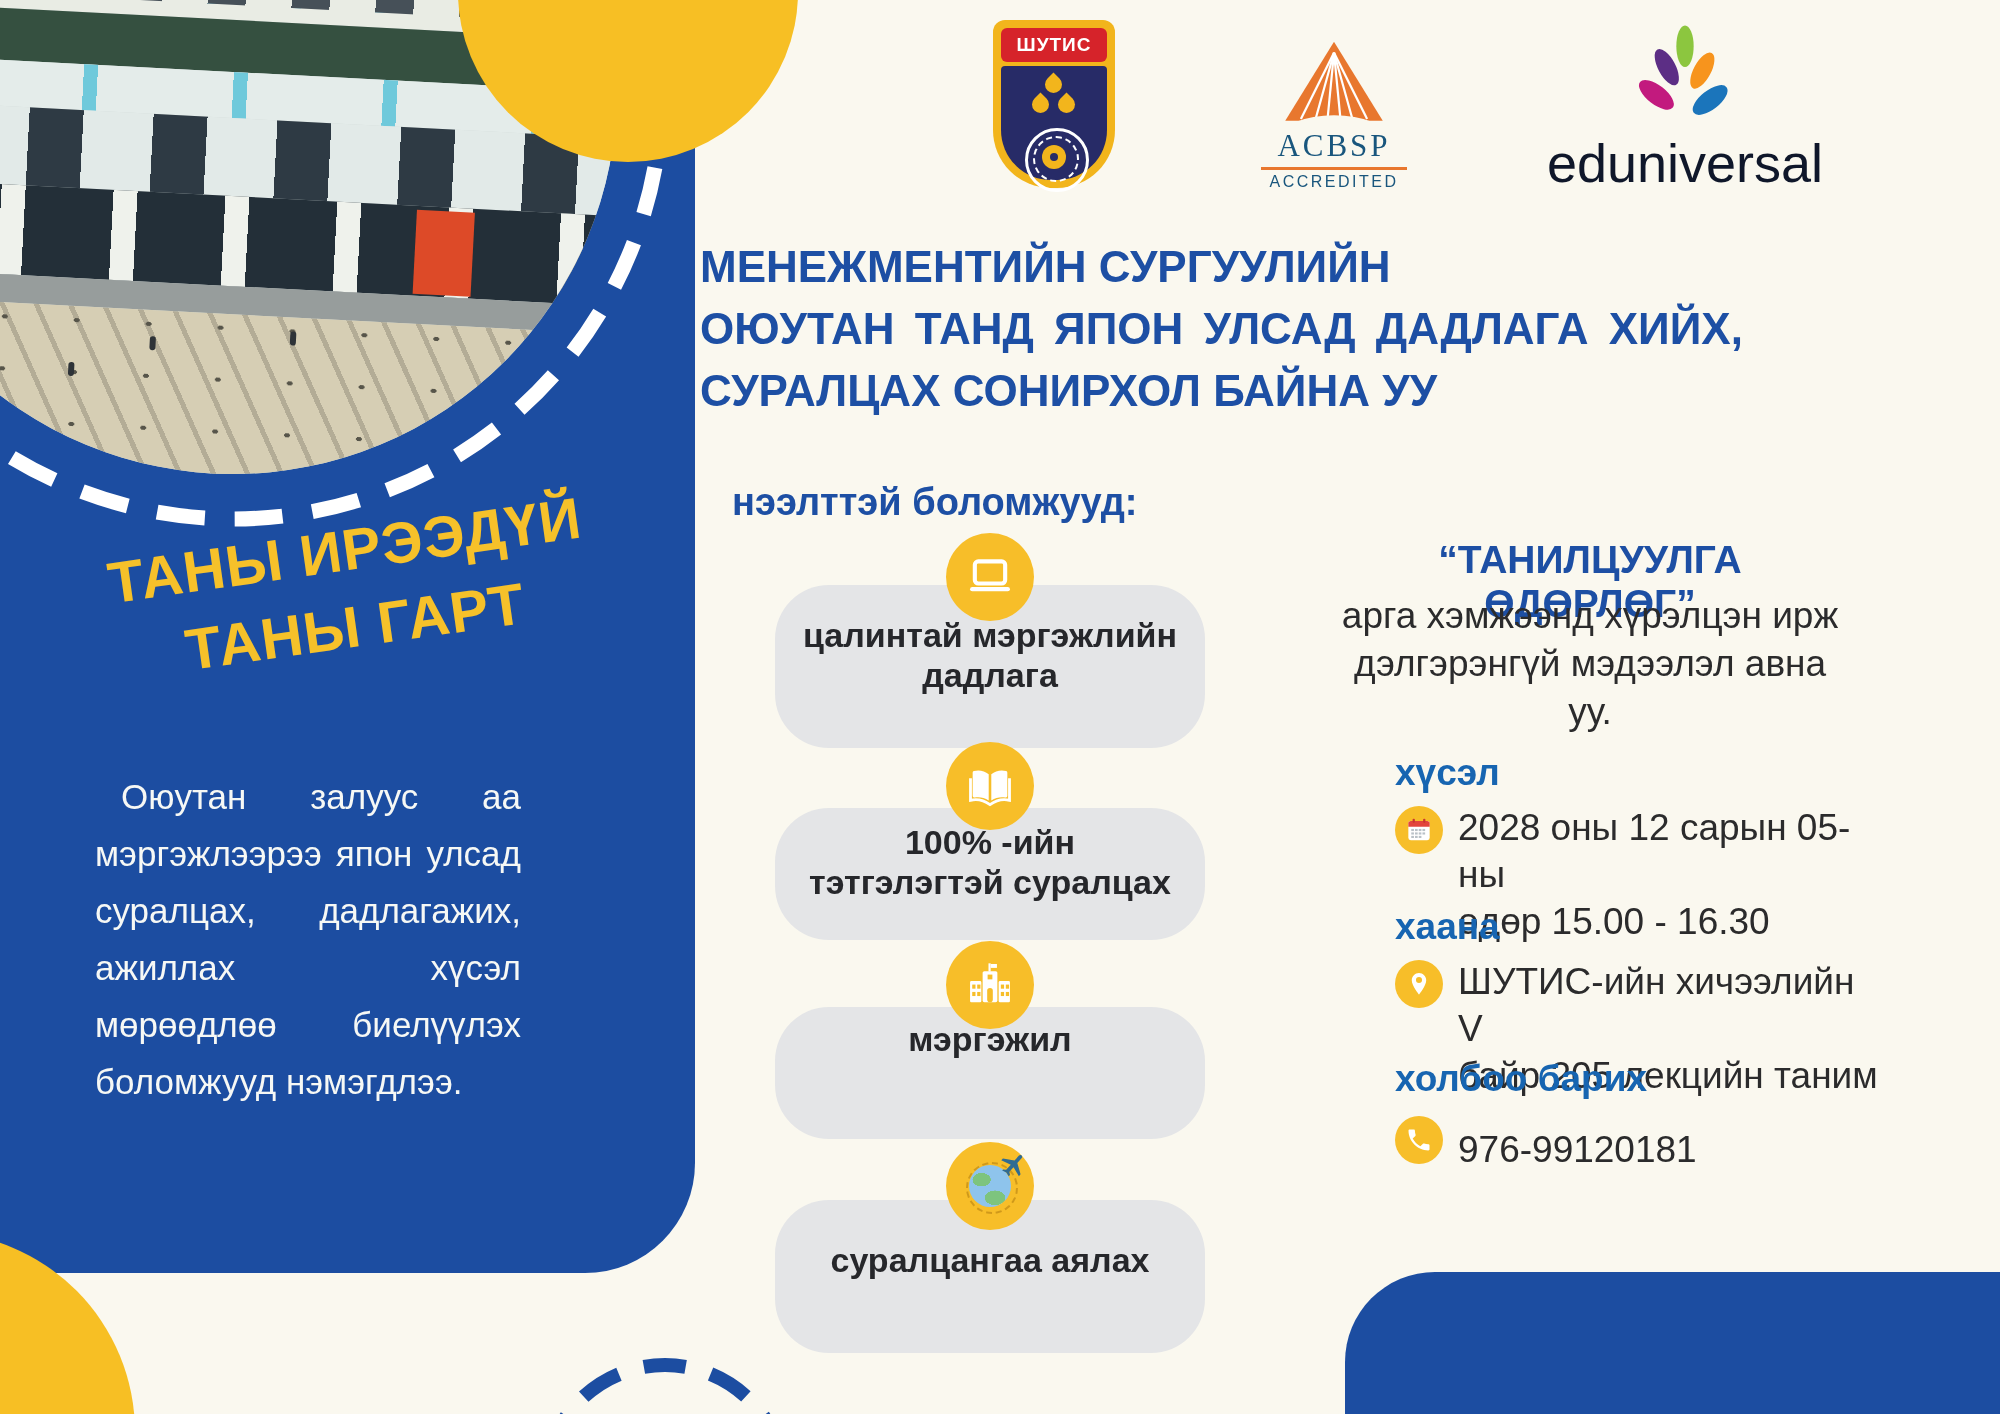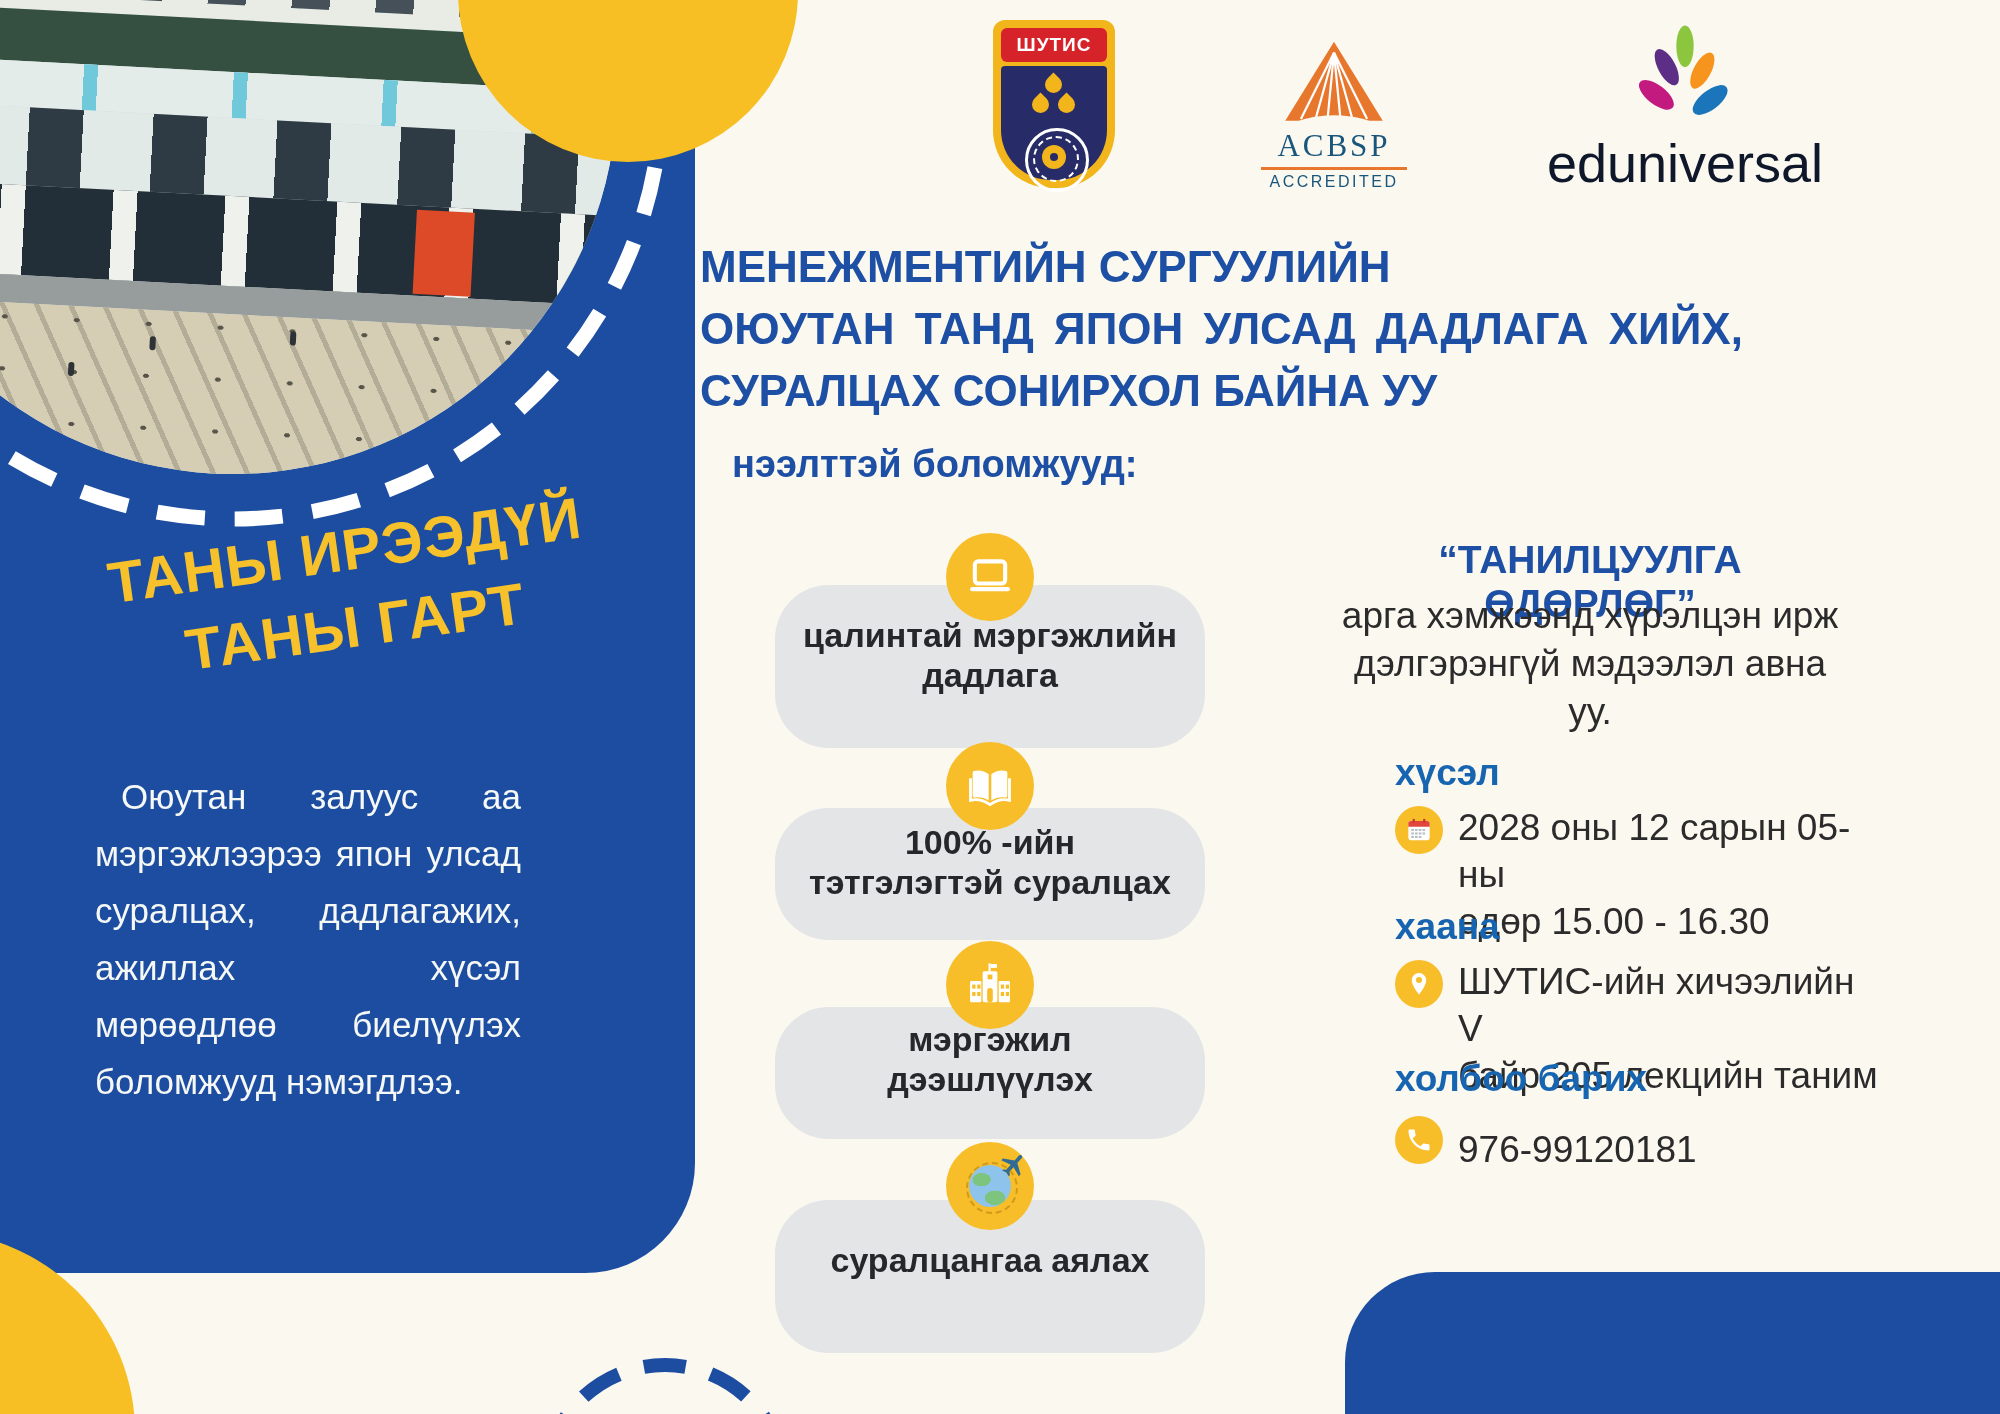--- a/index.html
+++ b/index.html
@@ -72,21 +72,21 @@
   .acbsp-rule{height:3px;background:#E8772E;margin:3px 6px;}
   .acbsp-sub{color:#19567D;font-size:16px;letter-spacing:2.5px;margin-top:3px;}
 
   .eduniversal{left:1525px;top:22px;width:320px;text-align:center;}
   .edu-text{color:#0f172a;font-size:54px;letter-spacing:0px;margin-top:2px;}
 
   
   .main-heading{left:700px;top:236px;width:1290px;text-align:left;color:#1D4FA4;
       font-size:44px;font-weight:800;line-height:62px;}
   .main-heading .l2{word-spacing:8px;}
-  .opps-label{left:732px;top:443px;color:#1D4FA4;font-size:38px;font-weight:bold;}
+  .opps-label{left:732px;top:481px;color:#1D4FA4;font-size:38px;font-weight:bold;}
   .opp-card{left:775px;width:430px;background:#E4E5E7;border-radius:54px;position:absolute;
       text-align:center;color:#26272B;font-size:34px;font-weight:bold;line-height:40px;}
   .opp-icon{position:absolute;left:50%;margin-left:-44px;width:88px;height:88px;
       border-radius:50%;background:#F7BE29;display:flex;align-items:center;justify-content:center;}
   .globe-wrap{position:relative;width:52px;height:52px;}
   .globe-orbit{position:absolute;left:2px;top:2px;width:48px;height:48px;border-radius:50%;
       border:2px dashed rgba(160,110,10,.45);}
   .globe{position:absolute;left:5px;top:5px;width:42px;height:42px;border-radius:50%;
       background:
        radial-gradient(15px 11px at 30% 35%,#7DC47E 60%,rgba(0,0,0,0) 61%),
@@ -235,21 +235,20 @@
         <rect x="6.1" y="11.8" width="1.5" height="1.9" fill="#F7BE29"></rect>
         <rect x="3.8" y="15.2" width="1.5" height="1.9" fill="#F7BE29"></rect>
         <rect x="6.1" y="15.2" width="1.5" height="1.9" fill="#F7BE29"></rect>
         <rect x="17" y="11.8" width="1.5" height="1.9" fill="#F7BE29"></rect>
         <rect x="19.3" y="11.8" width="1.5" height="1.9" fill="#F7BE29"></rect>
         <rect x="17" y="15.2" width="1.5" height="1.9" fill="#F7BE29"></rect>
         <rect x="19.3" y="15.2" width="1.5" height="1.9" fill="#F7BE29"></rect>
       </svg>
     </div>
     <div>мэргэжил</div>
-    <div>дээшлүүлэх</div>
   </div>
 
   <div class="opp-card" style="top:1200px;height:113px;padding-top:40px;">
     <div class="opp-icon" style="top:-58px;">
       <div class="globe-wrap">
         <div class="globe-orbit"></div>
         <div class="globe"></div>
         <svg class="plane" width="30" height="30" viewBox="0 0 24 24">
           <path fill="#2F6B92" d="M21.5 15.5v-2l-8-5V3.2c0-.8-.7-1.5-1.5-1.5s-1.5.7-1.5 1.5v5.3l-8 5v2l8-2.5v5.5l-2 1.5V21l3.5-1 3.5 1v-1.5l-2-1.5V13l8 2.5z"></path>
         </svg>

